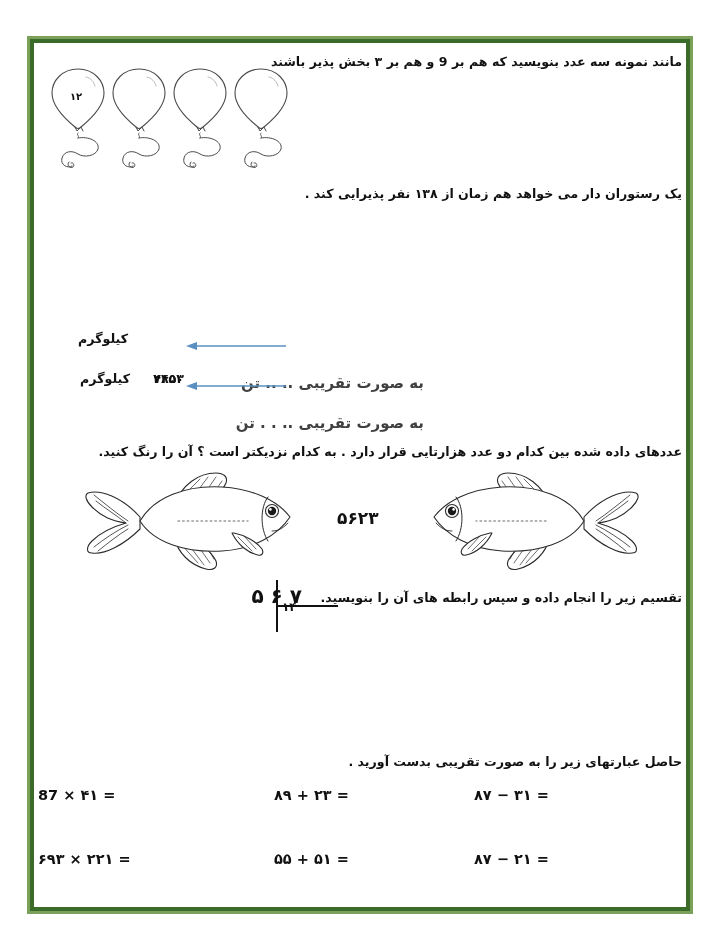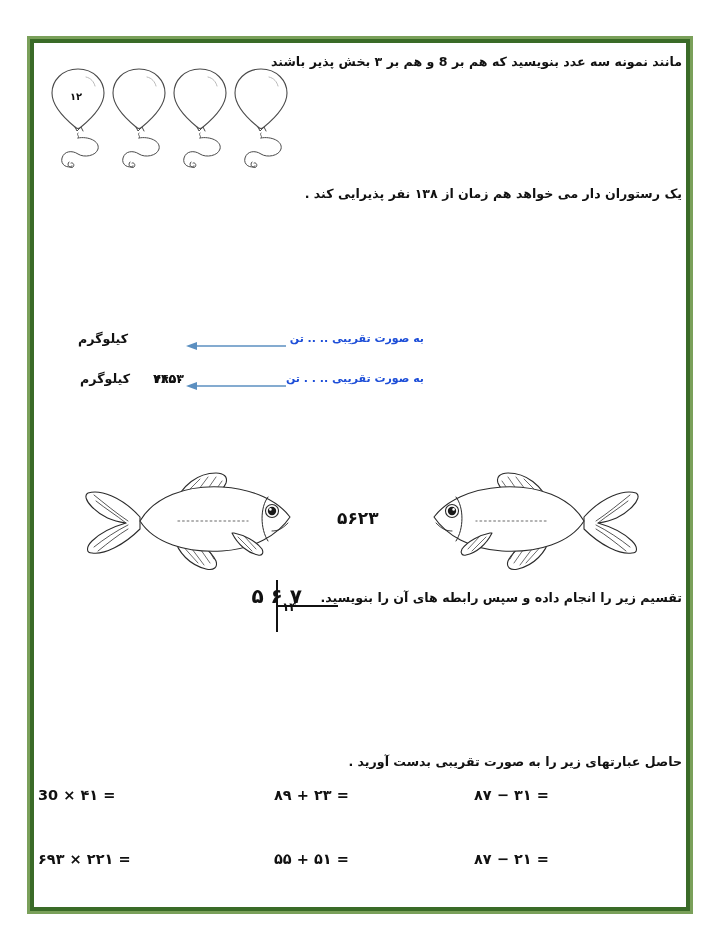--- a/index.html
+++ b/index.html
@@ -88,23 +88,24 @@
   
   .mass-row {
     position: absolute;
     height: 24px;
     direction: rtl;
   }
   .mass-approx {
     position: absolute;
     direction: rtl;
     font-weight: bold;
-    font-size: 11px;
-    white-space: nowrap;
-    color: #1d4ed8;
+    font-size: 15px;
+    white-space: nowrap;
+    color: #404040;
+    margin-top: 42px;
   }
   .mass-value {
     position: absolute;
     direction: rtl;
     font-weight: bold;
     font-size: 12.6px;
     white-space: nowrap;
     color: #111;
   }
   .arrow-wrap {
@@ -190,21 +191,21 @@
 </head>
 <body>
 
 <div class="page">
 
   <div class="frame-outer"></div>
   <div class="frame-inner"></div>
 
   <div class="sheet">
 
-    <div class="rtl-line" style="right:4px; top:10px;">مانند نمونه  سه عدد بنویسید که هم بر 8 و هم بر ۳ بخش پذیر باشند</div>
+    <div class="rtl-line" style="right:4px; top:10px;">مانند نمونه  سه عدد بنویسید که هم بر 9 و هم بر ۳ بخش پذیر باشند</div>
 
     <div class="balloons">
       <svg width="248" height="115" viewBox="0 0 248 115">
         <g fill="none" stroke="#4a4a4a" stroke-width="1.1" stroke-linecap="round" stroke-linejoin="round">
 
           <g>
             <path d="M30 10 C14 10 4 22 4 34 C4 47 16 59 27 68 C29 70 31 70 33 68 C44 59 56 47 56 34 C56 22 46 10 30 10 Z"></path>
             <path d="M27 68 l2 4 l4 -4 l2 4" stroke-width="1"></path>
             <path d="M30 74 c-2 2 2 3 0 5" stroke-width="0.9"></path>
             <path d="M38 18 c5 1 8 5 9 9" stroke="#b9b9b9" stroke-width="1"></path>
@@ -264,20 +265,21 @@
       <div class="arrow-wrap" style="right:398px; top:6px; width:104px;">
         <svg width="104" height="12" viewBox="0 0 104 12">
           <line x1="102" y1="6" x2="12" y2="6" stroke="#5b8fc0" stroke-width="1.6"></line>
           <polygon points="2,6 13,2 13,10" fill="#5b8fc0"></polygon>
         </svg>
       </div>
       <div class="mass-value" style="right:502px; top:0px;">۷۸۵۳</div>
       <div class="mass-value" style="right:556px; top:0px;">کیلوگرم</div>
     </div>
 
+    <div class="rtl-line" style="right:4px; top:400px;">عددهای داده شده بین کدام دو عدد هزارتایی قرار دارد . به کدام نزدیکتر است ؟ آن را رنگ کنید.</div>
 
     <div class="fish-area">
 
       <svg style="position:absolute; left:48px; top:8px;" width="240" height="102" viewBox="0 0 240 102">
         <g fill="#ffffff" stroke="#2b2b2b" stroke-width="1.1" stroke-linejoin="round" stroke-linecap="round">
 
           <path d="M58 46 C40 26 18 18 6 22 C2 24 4 30 10 36 C20 46 30 50 44 52
                    C30 56 18 62 10 70 C4 76 4 82 10 82 C22 84 42 74 58 58 Z"></path>
           <path d="M12 24 C22 32 34 42 46 50" stroke-width="0.8" fill="none"></path>
           <path d="M14 30 C24 38 34 44 44 52" stroke-width="0.8" fill="none"></path>
@@ -340,21 +342,21 @@
 
     <div class="division">
       <div class="div-dividend">۷ ۶ ۵</div>
       <div class="div-vline"></div>
       <div class="div-hline"></div>
       <div class="div-divisor">۱۴</div>
     </div>
 
     <div class="rtl-line" style="right:4px; top:710px;">حاصل عبارتهای زیر را به صورت تقریبی بدست آورید .</div>
 
-    <div class="eq" style="left:4px; top:744px;">30 × ۴۱ =</div>
+    <div class="eq" style="left:4px; top:744px;">87 × ۴۱ =</div>
     <div class="eq" style="left:240px; top:744px;">۸۹ + ۲۳ =</div>
     <div class="eq" style="left:440px; top:744px;">۸۷ − ۳۱ =</div>
 
     <div class="eq" style="left:4px; top:808px;">۶۹۳ × ۲۲۱ =</div>
     <div class="eq" style="left:240px; top:808px;">۵۵ + ۵۱ =</div>
     <div class="eq" style="left:440px; top:808px;">۸۷ − ۲۱ =</div>
 
   </div>
 </div>
 

